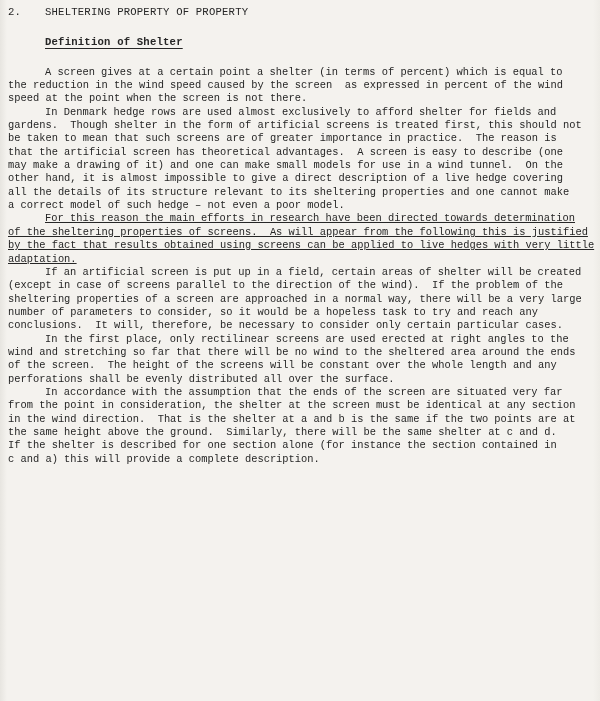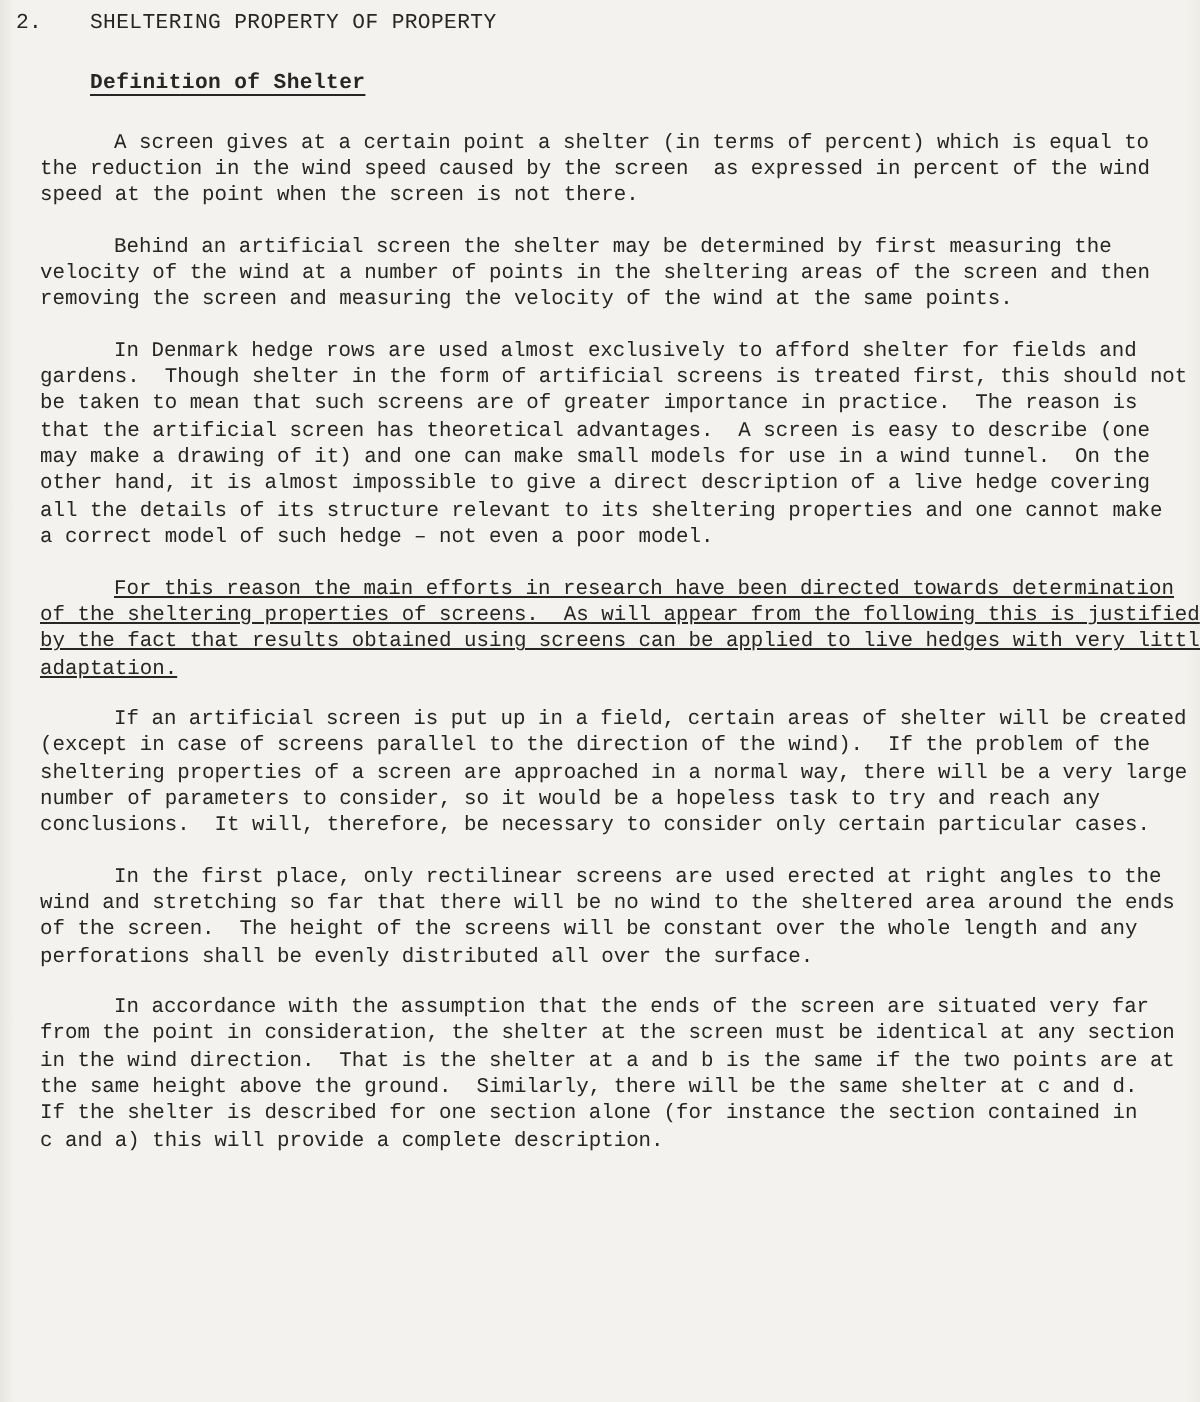--- a/index.html
+++ b/index.html
@@ -35,21 +35,21 @@
     margin: 17px 0 16px 37px;
     font-size: 10.6px;
     line-height: 13.35px;
     letter-spacing: 0.2px;
     text-decoration: underline;
     text-underline-offset: 2.5px;
     white-space: pre;
     font-weight: bold;
   }
   p.para {
-    margin: 12px;
+    margin: 0;
     font-size: 10.4px;
     line-height: 13.35px;
     white-space: pre;
     text-indent: 37px;
   }
   .p1 { margin-top: 21px; }
   .p2 { margin-top: 15px; }
   .p3 { margin-top: 19px; }
   .p4 { margin-top: 23px; text-decoration: underline; }
   .p5 { margin-top: 22px; }
@@ -65,23 +65,20 @@
   <div class="doc-heading">
     <span class="page-number">2.</span>
     <span class="doc-title">SHELTERING PROPERTY OF PROPERTY</span>
   </div>
 
   <div class="section-heading">Definition of Shelter</div>
 
   <p class="para p1">A screen gives at a certain point a shelter (in terms of percent) which is equal to
 the reduction in the wind speed caused by the screen  as expressed in percent of the wind
 speed at the point when the screen is not there.</p>
-  <p class="para p2">Behind an artificial screen the shelter may be determined by first measuring the
-velocity of the wind at a number of points in the sheltering areas of the screen and then
-removing the screen and measuring the velocity of the wind at the same points.</p>
   <p class="para p3">In Denmark hedge rows are used almost exclusively to afford shelter for fields and
 gardens.  Though shelter in the form of artificial screens is treated first, this should not
 be taken to mean that such screens are of greater importance in practice.  The reason is
 that the artificial screen has theoretical advantages.  A screen is easy to describe (one
 may make a drawing of it) and one can make small models for use in a wind tunnel.  On the
 other hand, it is almost impossible to give a direct description of a live hedge covering
 all the details of its structure relevant to its sheltering properties and one cannot make
 a correct model of such hedge – not even a poor model.</p>
   <p class="para p4">For this reason the main efforts in research have been directed towards determination
 of the sheltering properties of screens.  As will appear from the following this is justified

